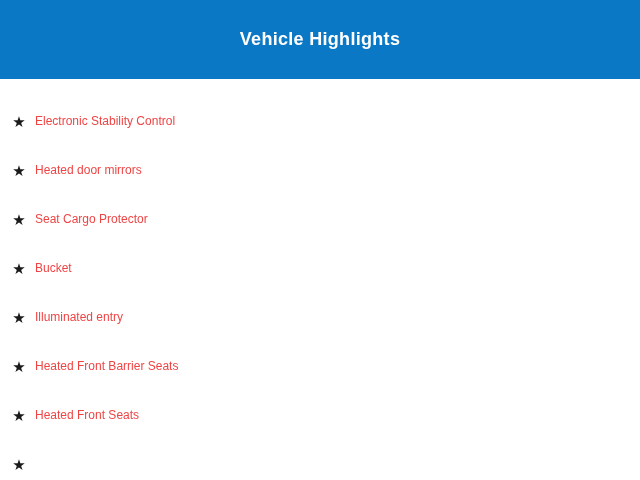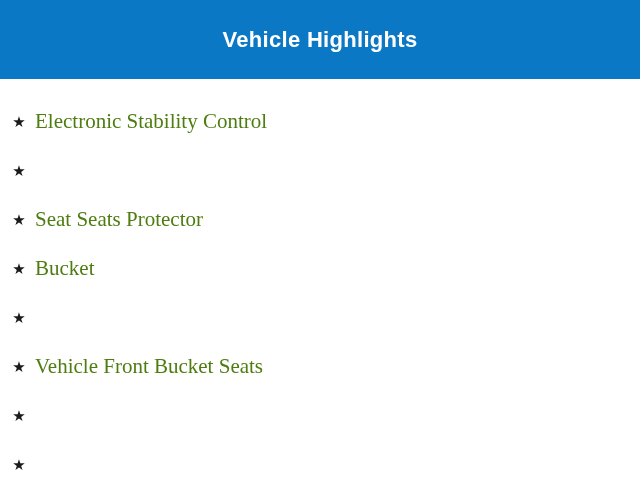--- a/index.html
+++ b/index.html
@@ -24,21 +24,21 @@
     width: 100%;
     height: 79px;
     background: #0a78c4;
     display: flex;
     align-items: center;
     justify-content: center;
     box-sizing: border-box;
   }
   .header-title {
     color: #ffffff;
-    font-size: 22px;
+    font-size: 18px;
     font-weight: bold;
     letter-spacing: 0.3px;
     text-align: center;
   }
   .highlights-list {
     list-style: none;
     margin: 0;
     padding: 18px 0 0 0;
   }
   .highlight-item {
@@ -51,68 +51,70 @@
   .star-icon {
     width: 16px;
     min-width: 16px;
     font-size: 15px;
     line-height: 1;
     color: #1a1a1a;
     text-align: center;
     margin-right: 8px;
   }
   .item-label {
-    font-size: 21px;
-    color: #4d7c0f;
+    font-size: 12px;
+    color: #ef4444;
     line-height: 1.2;
     white-space: nowrap;
-    font-family: Liberation Serif, serif;
   }
 </style>
 </head>
 <body>
 
 <div class="page">
 
   <div class="header-bar">
     <div class="header-title">Vehicle Highlights</div>
   </div>
 
   <ul class="highlights-list">
 
     <li class="highlight-item">
       <span class="star-icon">★</span>
       <span class="item-label">Electronic Stability Control</span>
     </li>
 
     <li class="highlight-item">
       <span class="star-icon">★</span>
+      <span class="item-label">Heated door mirrors</span>
     </li>
 
     <li class="highlight-item">
       <span class="star-icon">★</span>
-      <span class="item-label">Seat Seats Protector</span>
+      <span class="item-label">Seat Cargo Protector</span>
     </li>
 
     <li class="highlight-item">
       <span class="star-icon">★</span>
       <span class="item-label">Bucket</span>
     </li>
 
     <li class="highlight-item">
       <span class="star-icon">★</span>
+      <span class="item-label">Illuminated entry</span>
     </li>
 
     <li class="highlight-item">
       <span class="star-icon">★</span>
-      <span class="item-label">Vehicle Front Bucket Seats</span>
+      <span class="item-label">Heated Front Barrier Seats</span>
     </li>
 
     <li class="highlight-item">
       <span class="star-icon">★</span>
+      <span class="item-label">Heated Front Seats</span>
     </li>
 
     <li class="highlight-item">
       <span class="star-icon">★</span>
     </li>
 
   </ul>
 
 </div>
 

